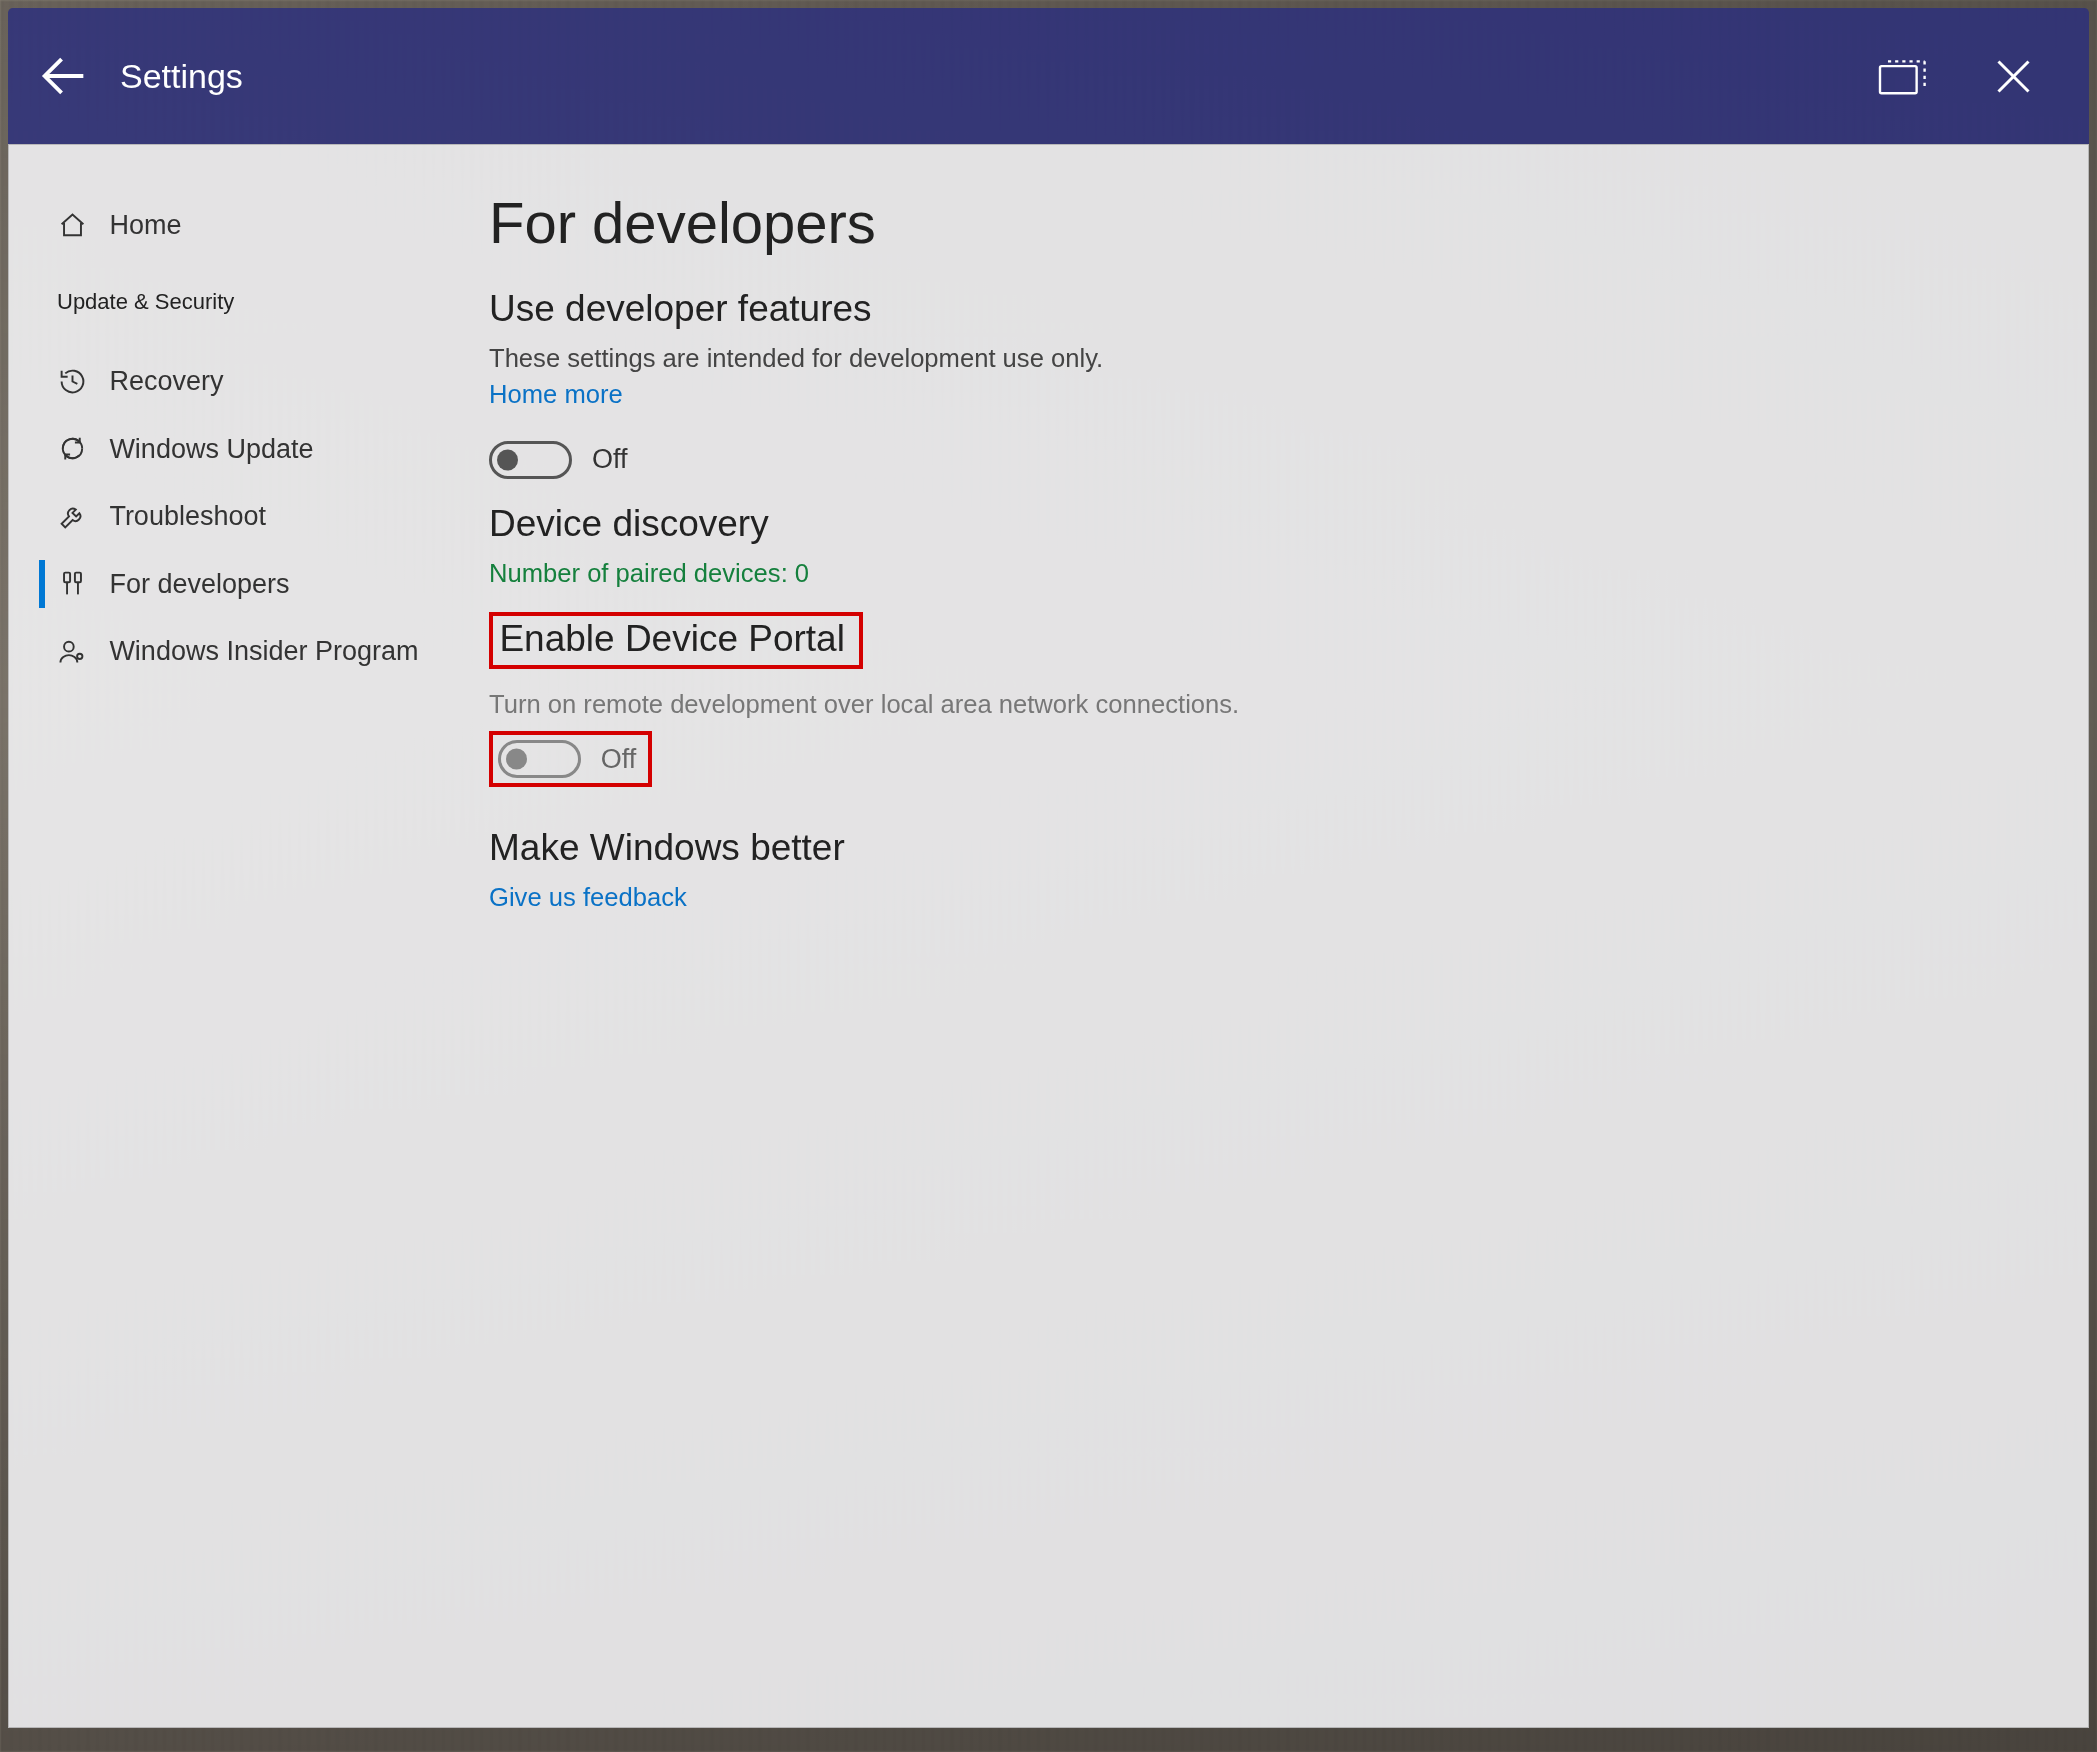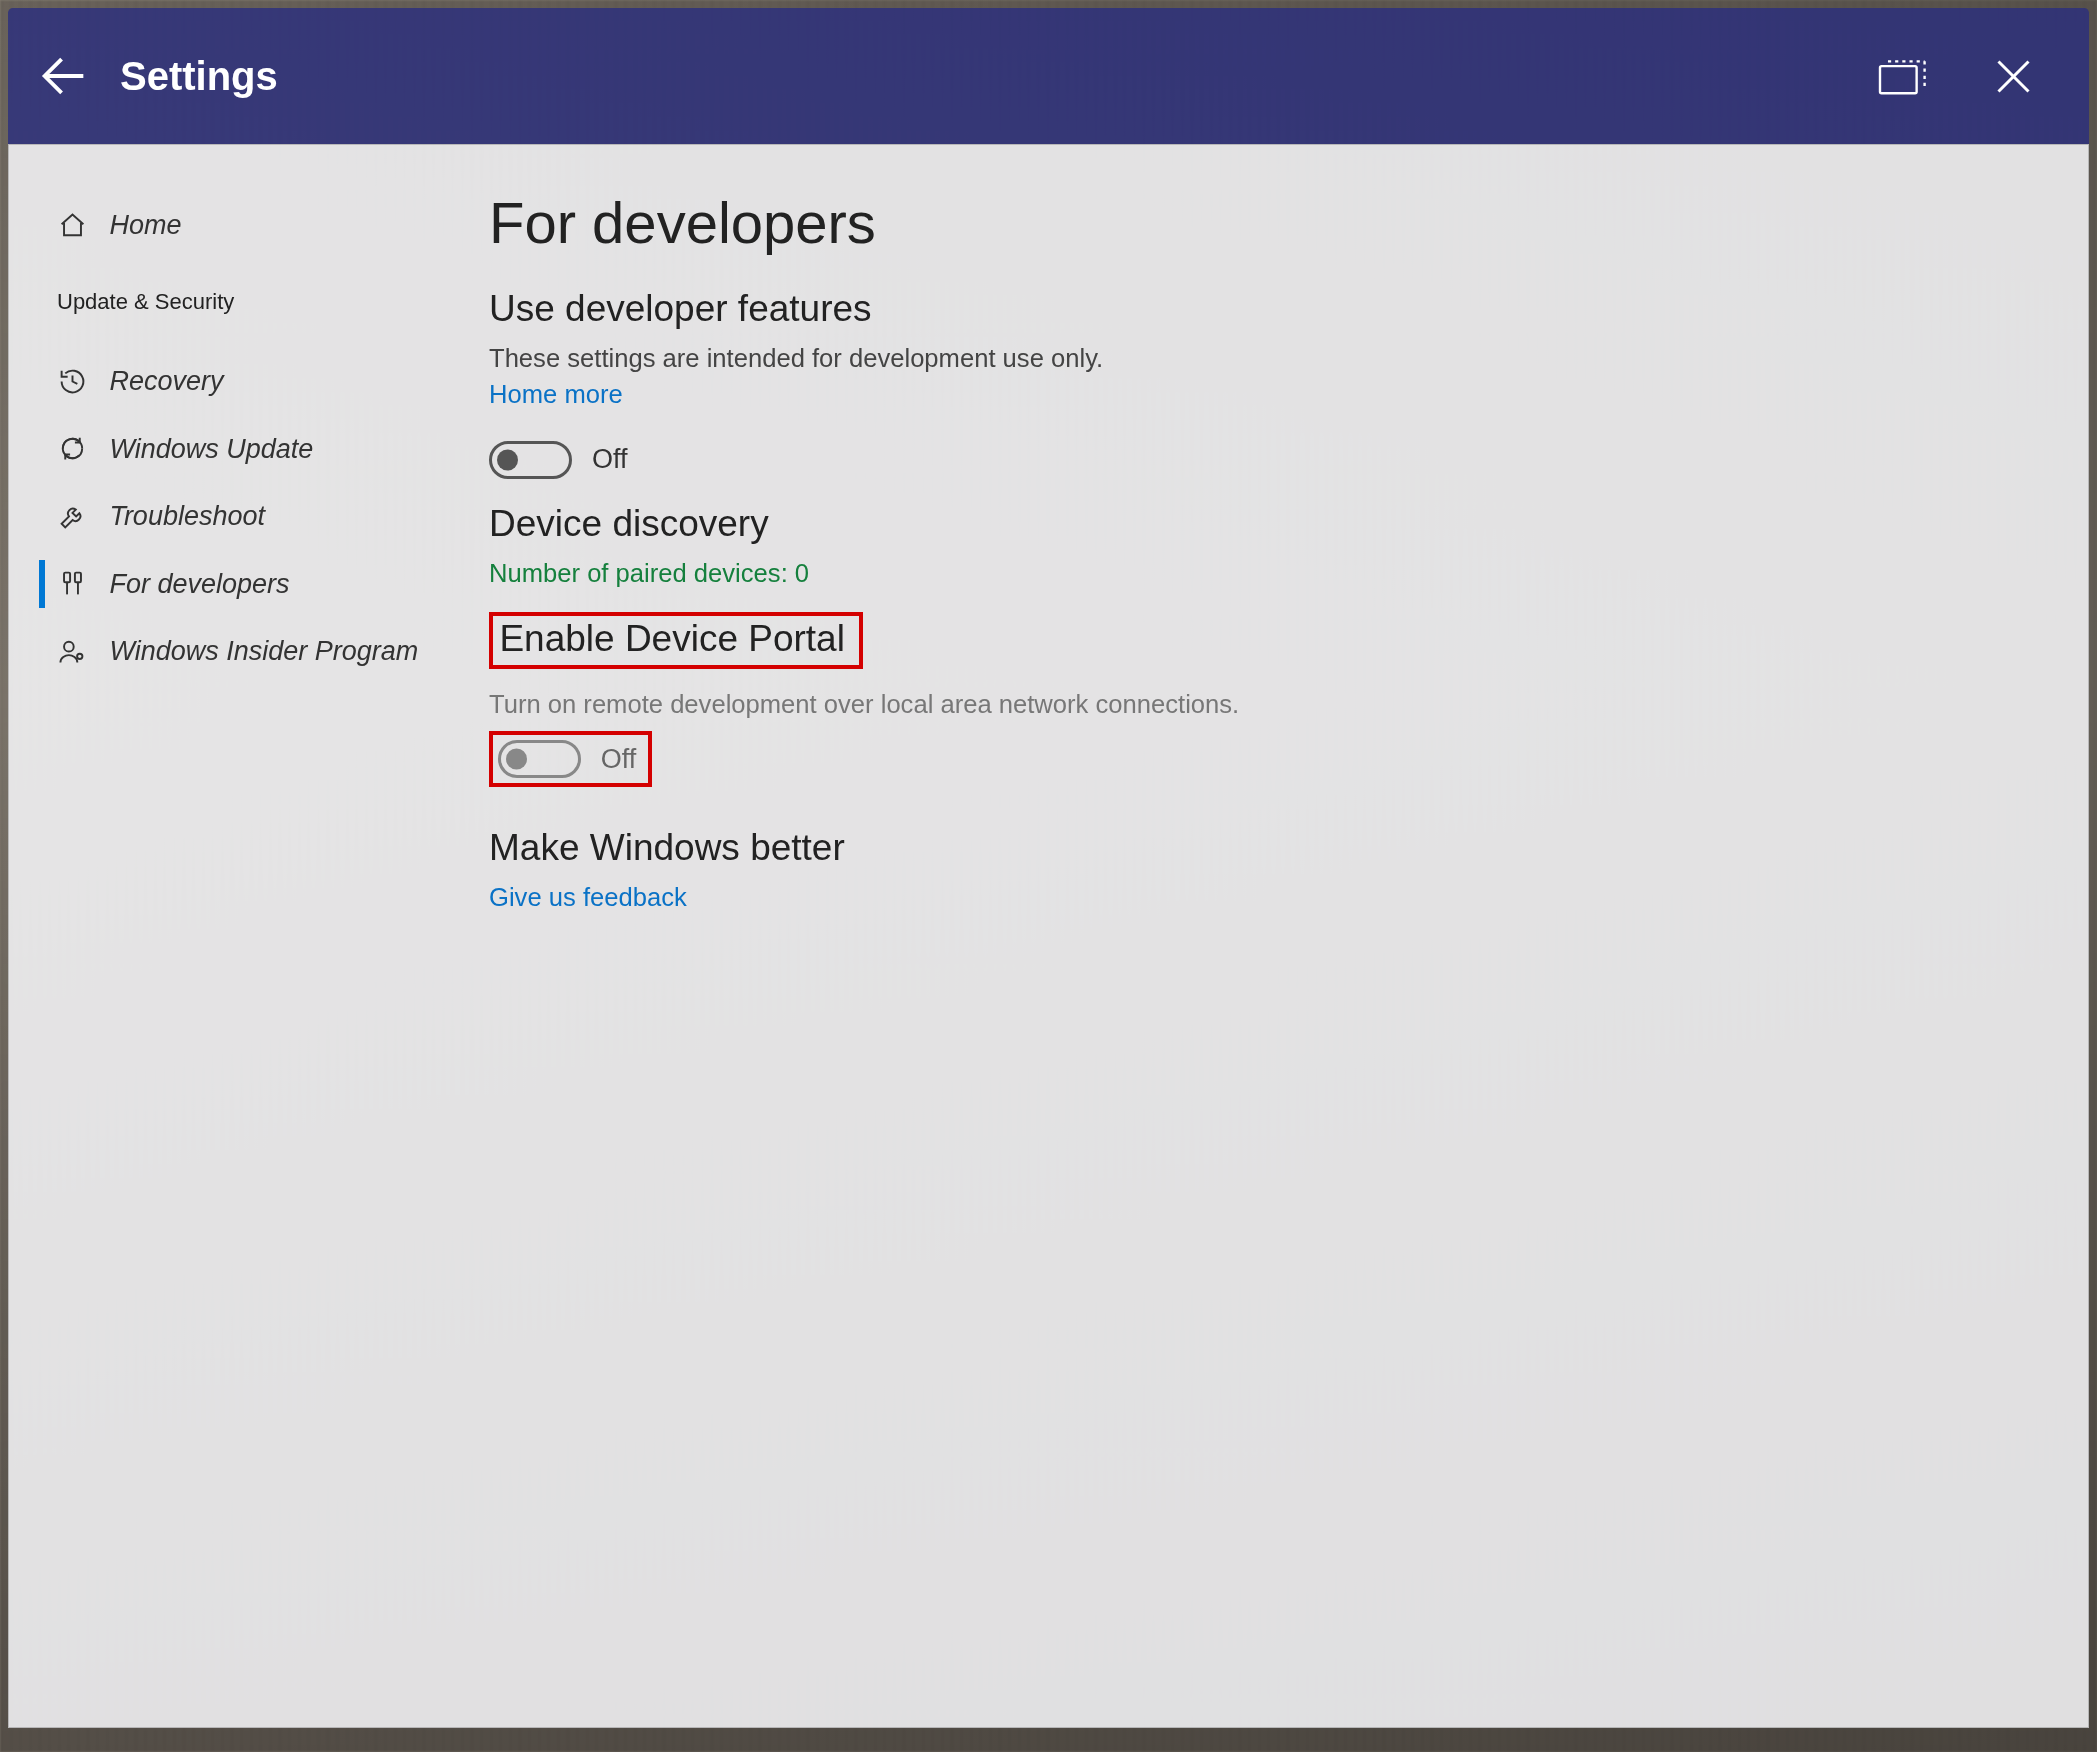--- a/index.html
+++ b/index.html
@@ -33,22 +33,22 @@
     color: #fff;
     border-radius: 4.8px 4.8px 0 0;
     position: relative;
     z-index: 2;
   }
   .titlebar .back {
     width: 112px; display:flex; align-items:center; justify-content:center;
     cursor: pointer;
   }
   .titlebar .title {
-    font-size: 40px;
-    font-weight: 700;
+    font-size: 34px;
+    font-weight: 400;
   }
   .titlebar .right {
     margin-left: auto;
     display: flex; align-items: center;
     gap: 56px;
     padding-right: 48px;
   }
   .titlebar .iconbtn { cursor:pointer; display:flex; align-items:center; justify-content:center; width:56px; height:56px; }
 
   
@@ -84,21 +84,21 @@
     position:absolute; left:30px; top:9.6px; bottom:9.6px;
     width:5.6px; background:#0078d4;
   }
   .side-category {
     padding: 24px 32px 32px 48px;
     font-size: 22px;
     font-weight: 400;
     color: #222;
   }
   .side-item .icon { width:30px; height:30px; flex:0 0 30px; display:flex; align-items:center; justify-content:center; }
-  .side-item .label { flex:1; line-height:1.2;font-style:italic; }
+  .side-item .label { flex:1; line-height:1.2; }
 
   
   .content {
     flex:1;
     padding: 44px 48px 32px 32px;
     color: #222;
     overflow:auto;
   }
   .content h1 {
     font-size: 58px;

